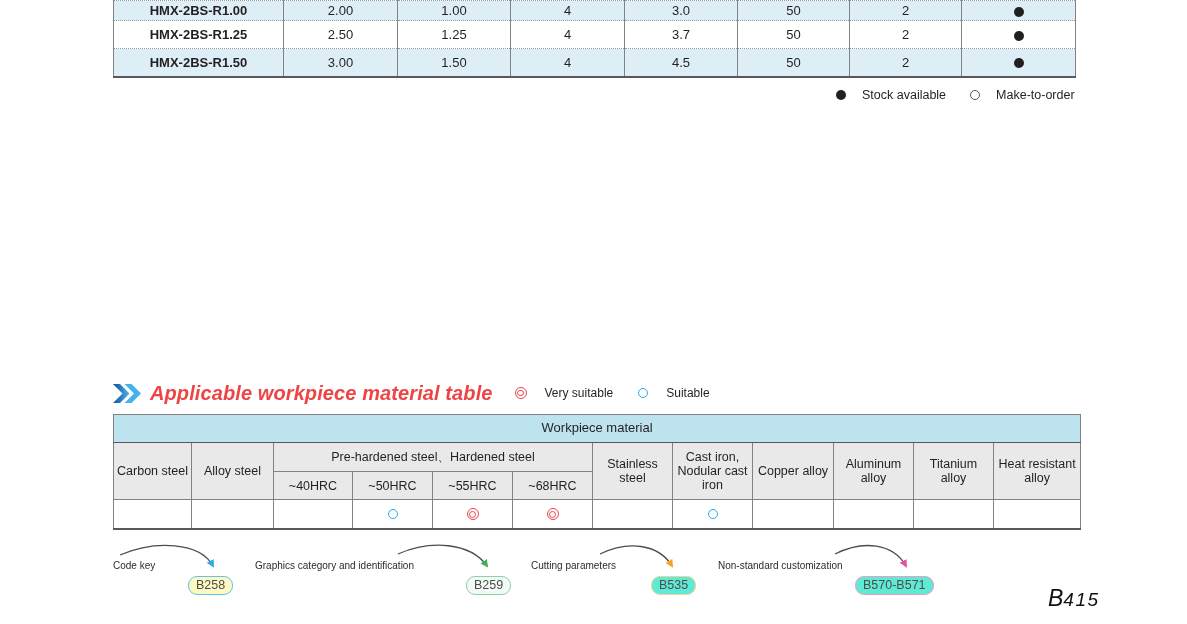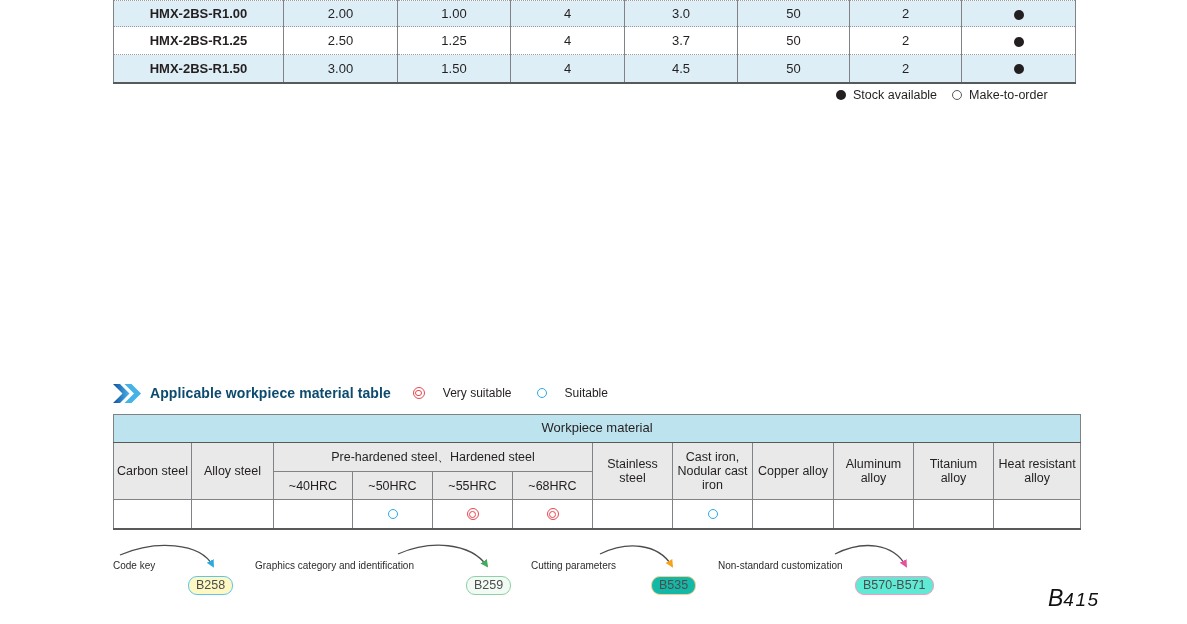--- a/index.html
+++ b/index.html
@@ -6,65 +6,65 @@
   body { background:#ffffff; font-family:"Liberation Sans","DejaVu Sans",sans-serif; }
   .page { position:relative; width:1187px; height:624px; background:#fff; overflow:hidden; }
 
   
   .toptable { position:absolute; left:113px; top:0; width:962px; border-collapse:collapse;
               table-layout:fixed; font-size:13px; color:#231f20;
               border-left:1px solid #808285; border-right:1px solid #808285; }
   .toptable td { border-left:1px solid #808285; text-align:center; vertical-align:middle; padding:0; }
   .toptable td:first-child { border-left:none; }
   .toptable tr { height:28px; }
-  .toptable tr.r0 { height:26px; }
+  .toptable tr.r0 { height:20px; }
   .toptable tr.r0 td { border-top:1px dotted #9a9a9a; }
   .toptable tr.r1 td, .toptable tr.r2 td { border-top:1px dotted #9a9a9a; }
   .toptable tr.r2 td { border-bottom:2px solid #58595b; }
   .toptable tr.alt { background:#ddeef6; }
   .toptable .model { font-weight:bold; }
 
   
   .stock-legend { position:absolute; top:88px; left:836px; width:242px; display:flex;
-                  align-items:center; gap:7px; font-size:12.5px; color:#231f20; }
+                  align-items:center; gap:16px; font-size:12.5px; color:#231f20; }
 
   
   .mk { display:inline-block; vertical-align:middle; }
   .mk-filled { width:10px; height:10px; border-radius:50%; background:#231f20; }
   .mk-open   { width:10px; height:10px; border-radius:50%; border:1.5px solid #58595b; background:#fff; }
   .mk-suit   { width:10px; height:10px; border-radius:50%; border:1.6px solid #29abe2; background:#fff; }
   .mk-very   { position:relative; width:12px; height:12px; border-radius:50%; border:1.5px solid #e8474f; background:#fff; }
   .mk-very::after { content:""; position:absolute; left:1.6px; top:1.6px; right:1.6px; bottom:1.6px;
                     border-radius:50%; border:1.5px solid #e8474f; }
 
   
   .sec-head { position:absolute; left:113px; top:382px; height:22px; display:flex; align-items:center; }
   .sec-icon { margin-right:9px; display:block; }
-  .sec-title { font-weight:bold; font-size:14px; color:#0c4a6e; letter-spacing:0.1px; }
+  .sec-title { font-weight:bold; font-size:20px; color:#ef4444; letter-spacing:0.1px;font-style:italic; }
   .sec-legend { display:flex; align-items:center; font-size:12px; color:#231f20; margin-left:14px; gap:17px; }
   .sec-legend .mk { margin-left:8px; margin-right:1px; }
 
   
   .mattable { position:absolute; left:113px; top:414px; width:967px; border-collapse:collapse;
               table-layout:fixed; font-size:12.5px; color:#231f20; line-height:1.12;padding-left:20px; }
   .mattable td { border:1px solid #808285; text-align:center; vertical-align:middle; padding:1px 2px; }
   .mattable .span-header { background:#bce3ee; height:28px; font-size:13px; border-bottom:1px solid #58595b; }
   .mattable .hd { background:#e9e9e9; }
   .mattable tr.grp { height:29px; }
   .mattable tr.sub { height:28px; }
   .mattable tr.dat { height:29px; }
   .mattable tr.dat td { border-bottom:2px solid #58595b; background:#fff; }
 
   
   .fn-label { position:absolute; top:560px; font-size:10px; color:#2b2b2b; white-space:nowrap; }
   .badge { position:absolute; top:576px; height:19px; line-height:16px; border-radius:9px;
            padding:0 7px; font-size:12.5px; color:#4d4d4d; white-space:nowrap; }
   #badge-0 { left:188px; border:1.5px solid #5ec4ef; background:#fef9c3; }
   #badge-1 { left:466px; border:1.5px solid #8fd0a5; background:#f1faf4; }
-  #badge-2 { left:651px; border:1.5px solid #f9cf97; background:#14b8a6; }
+  #badge-2 { left:651px; border:1.5px solid #f9cf97; background:#5eead4; }
   #badge-3 { left:855px; border:1.5px solid #f49bc1; background:#5eead4; }
   #fnlabel-0 { left:113px; } #fnlabel-1 { left:255px; } #fnlabel-2 { left:531px; } #fnlabel-3 { left:718px; }
   .fn-arrows { position:absolute; left:100px; top:540px; width:830px; height:42px; }
 
   
   .pageno { position:absolute; left:1048px; top:585px; font-style:italic; color:#111; white-space:nowrap; }
   .pageno .b { font-size:23px; }
   .pageno .n { font-size:19px; letter-spacing:1.5px; }
 </style>
 </head>

